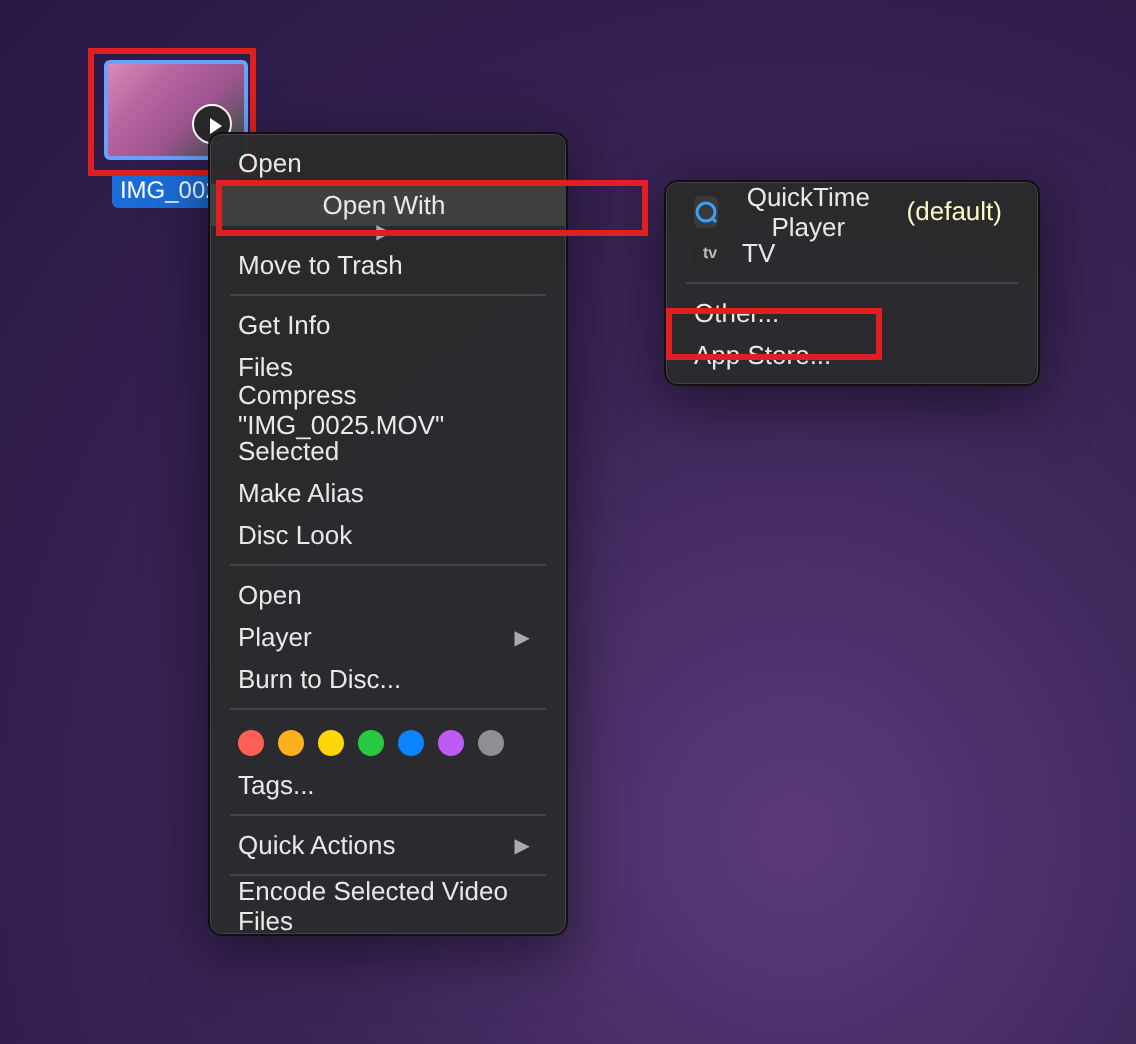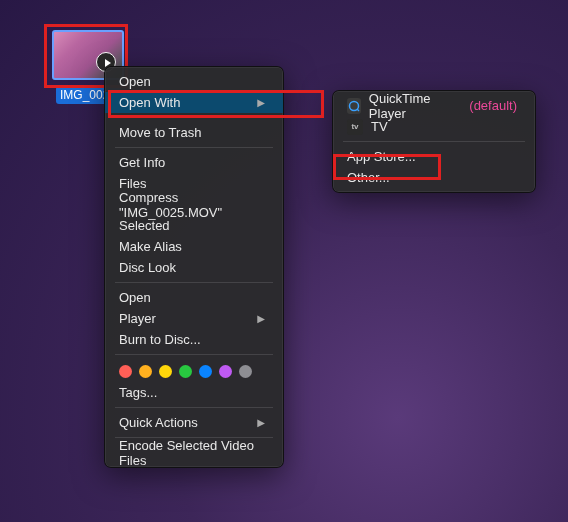--- a/index.html
+++ b/index.html
@@ -70,29 +70,29 @@
 .hl-appstore { left: 333px; top: 154px; width: 108px; height: 26px; }
 .context-menu {
   position: absolute;
   background: rgba(42,42,44,0.97);
   border: 0.5px solid rgba(0,0,0,0.6);
   box-shadow: 0 8px 30px rgba(0,0,0,0.5), inset 0 0 0 0.5px rgba(255,255,255,0.12);
   border-radius: 7px;
   padding: 4px 0;
 }
 .menu-main { left: 104px; top: 66px; width: 180px; }
-.menu-sub { left: 332px; top: 90px; width: 204px; }
+.menu-sub { left: 332px; top: 90px; width: 188px; text-align: center; }
 .menu-item {
   padding: 3px 18px 3px 14px;
   display: flex;
   align-items: center;
   justify-content: space-between;
   height: 21px;
 }
-.menu-item.highlighted { background: #0c4a6e; }
+.menu-item.highlighted { background: #404040; flex-direction: column; }
 .menu-item .left { display: flex; align-items: center; gap: 8px; }
 .menu-sep {
   height: 1px;
   background: rgba(255,255,255,0.12);
   margin: 4px 10px;
 }
 .chevron {
   color: #aaa;
   font-size: 10px;
 }
@@ -100,21 +100,21 @@
   width: 16px;
   height: 16px;
   border-radius: 3px;
   display: flex;
   align-items: center;
   justify-content: center;
   font-size: 10px;
 }
 .qt-icon { background: #3a3a3a; }
 .tv-icon { background: #2a2a2a; color: #bbb; font-size: 8px; font-weight: bold; }
-.default-hint { color: #ec4899; margin-left: 4px; }
+.default-hint { color: #fef9c3; margin-left: 4px; }
 .tag-colors {
   display: flex;
   gap: 7px;
   padding: 6px 14px 4px 14px;
 }
 .tag-dot {
   width: 13px;
   height: 13px;
   border-radius: 50%;
 }
@@ -218,21 +218,21 @@
     </span>
   </div>
   <div class="menu-item">
     <span class="left">
       <span class="app-icon tv-icon">tv</span>
       <span>TV</span>
     </span>
   </div>
   <div class="menu-sep"></div>
   <div class="menu-item">
+      <span class="left">Other...</span>
+    </div>
+  <div class="menu-item">
       <span class="left">App Store...</span>
-    </div>
-  <div class="menu-item">
-      <span class="left">Other...</span>
     </div>
 </div>
 
 <div class="highlight-box hl-openwith"></div>
 <div class="highlight-box hl-appstore"></div>
 
 </body></html>

